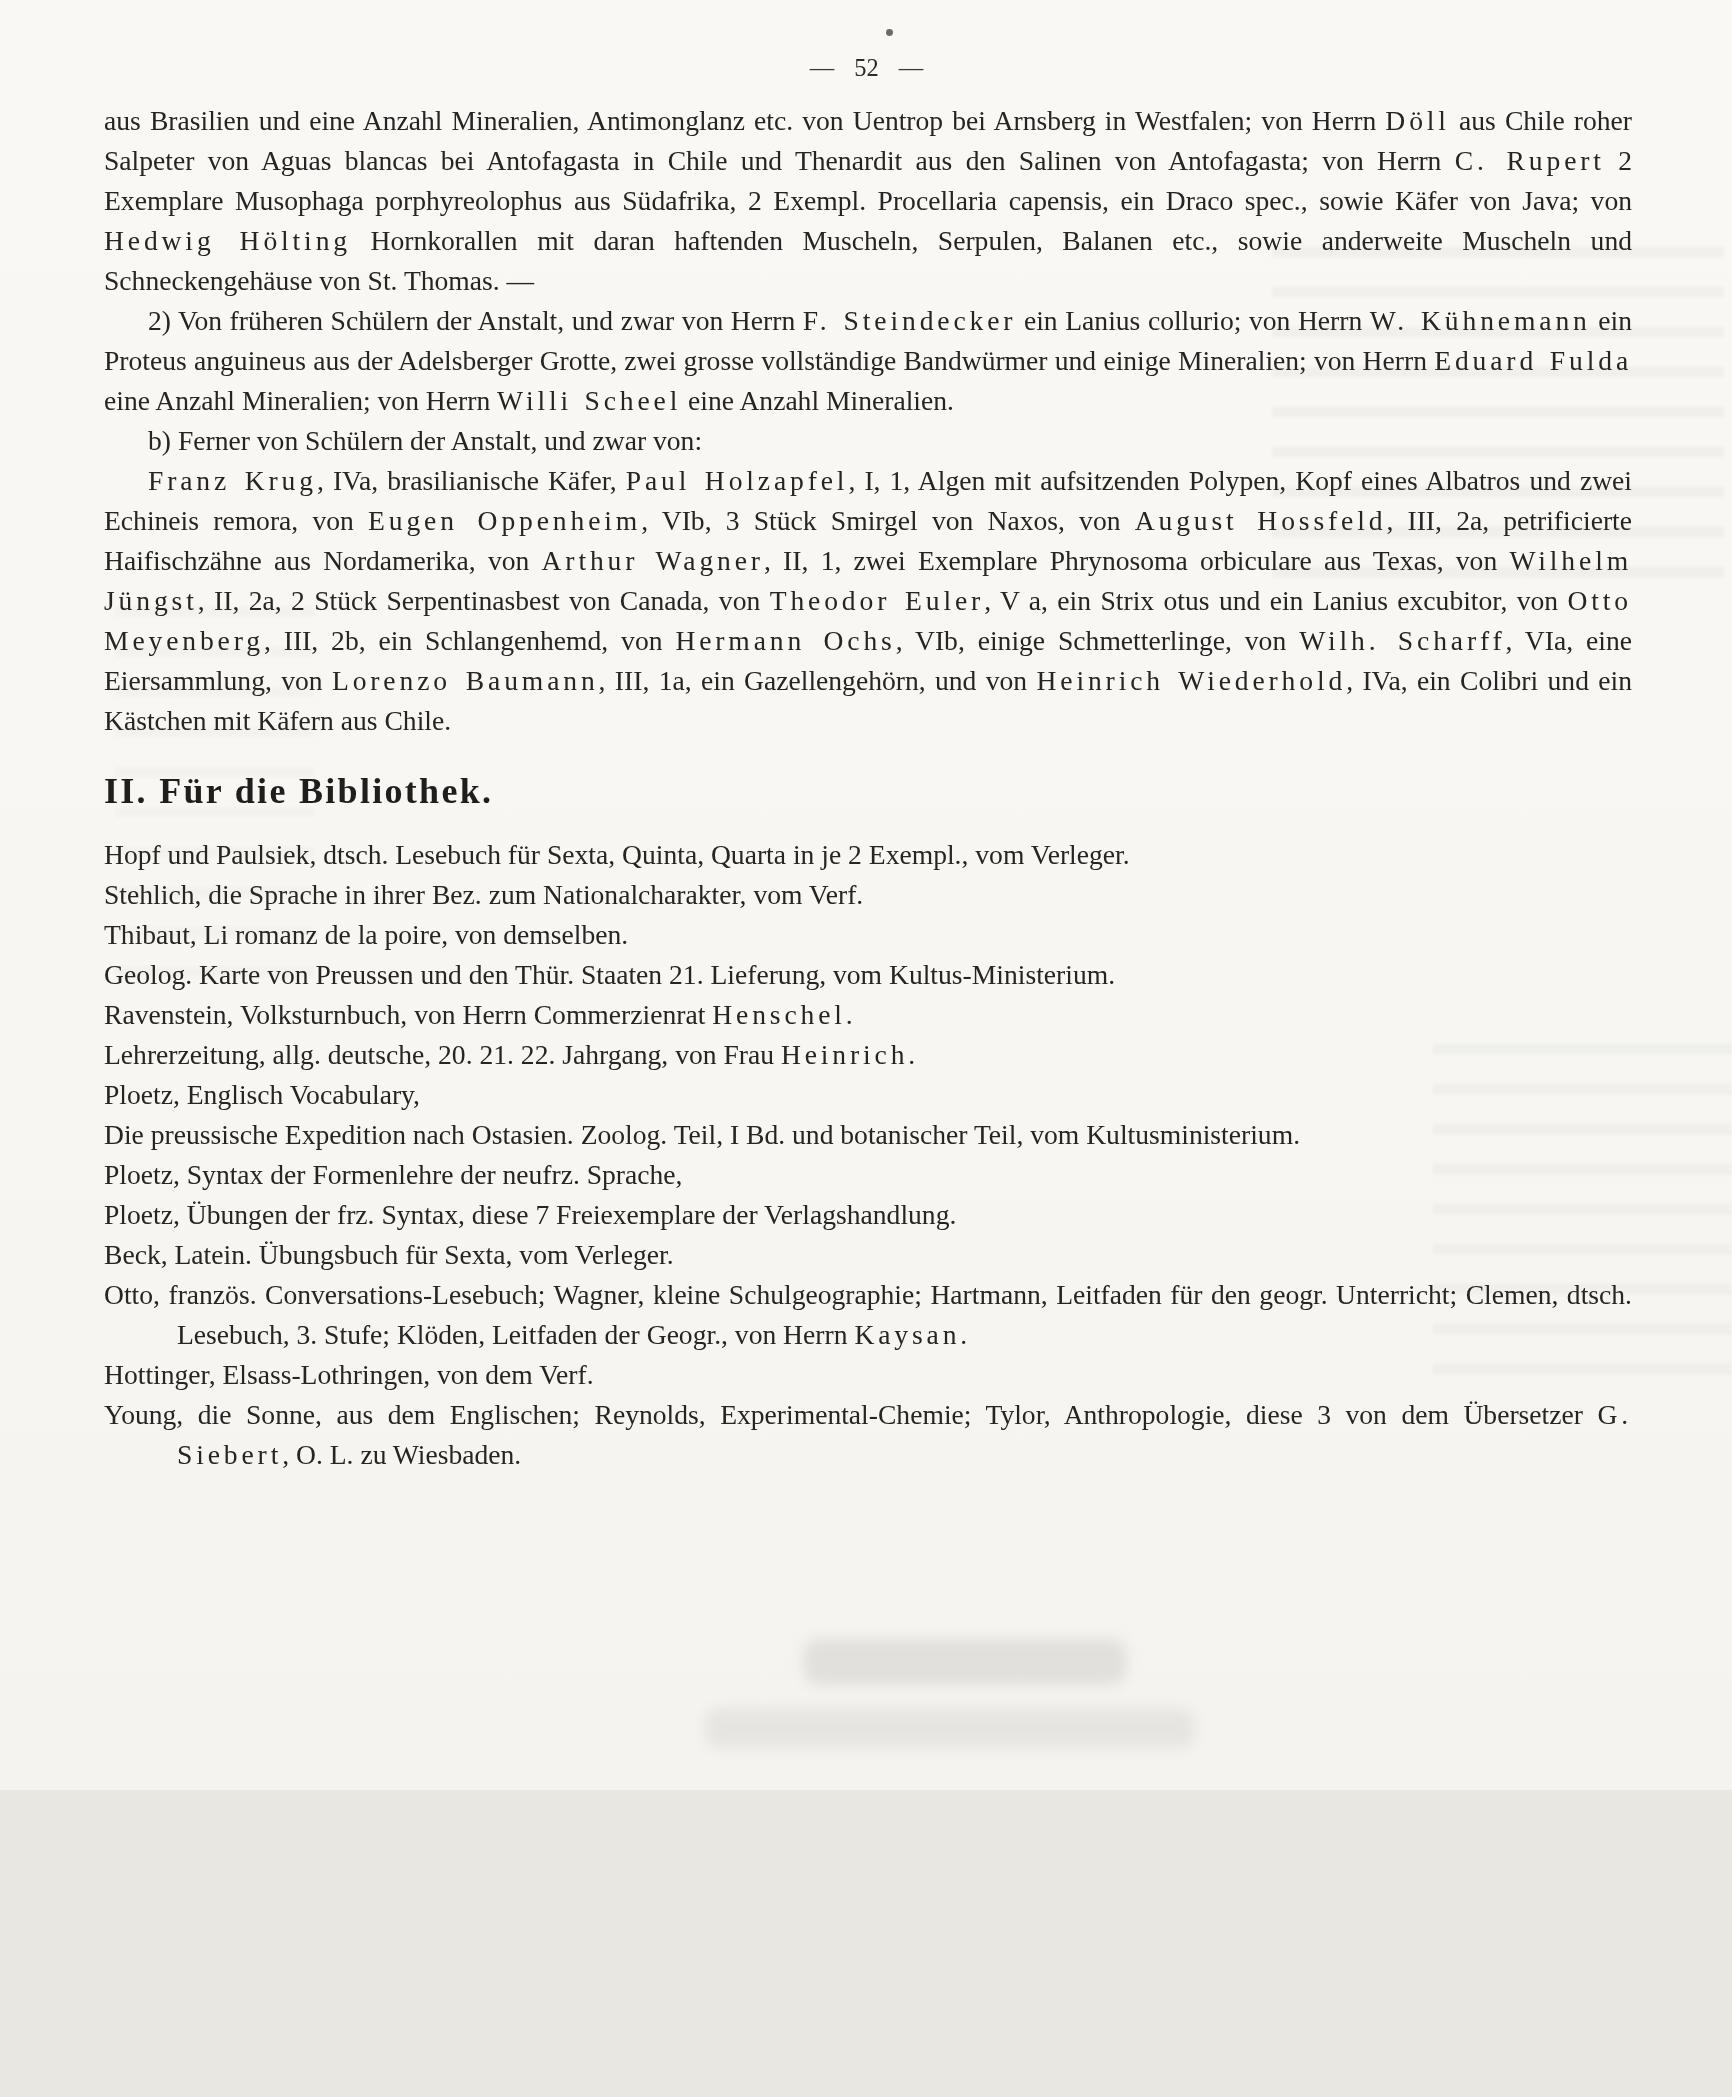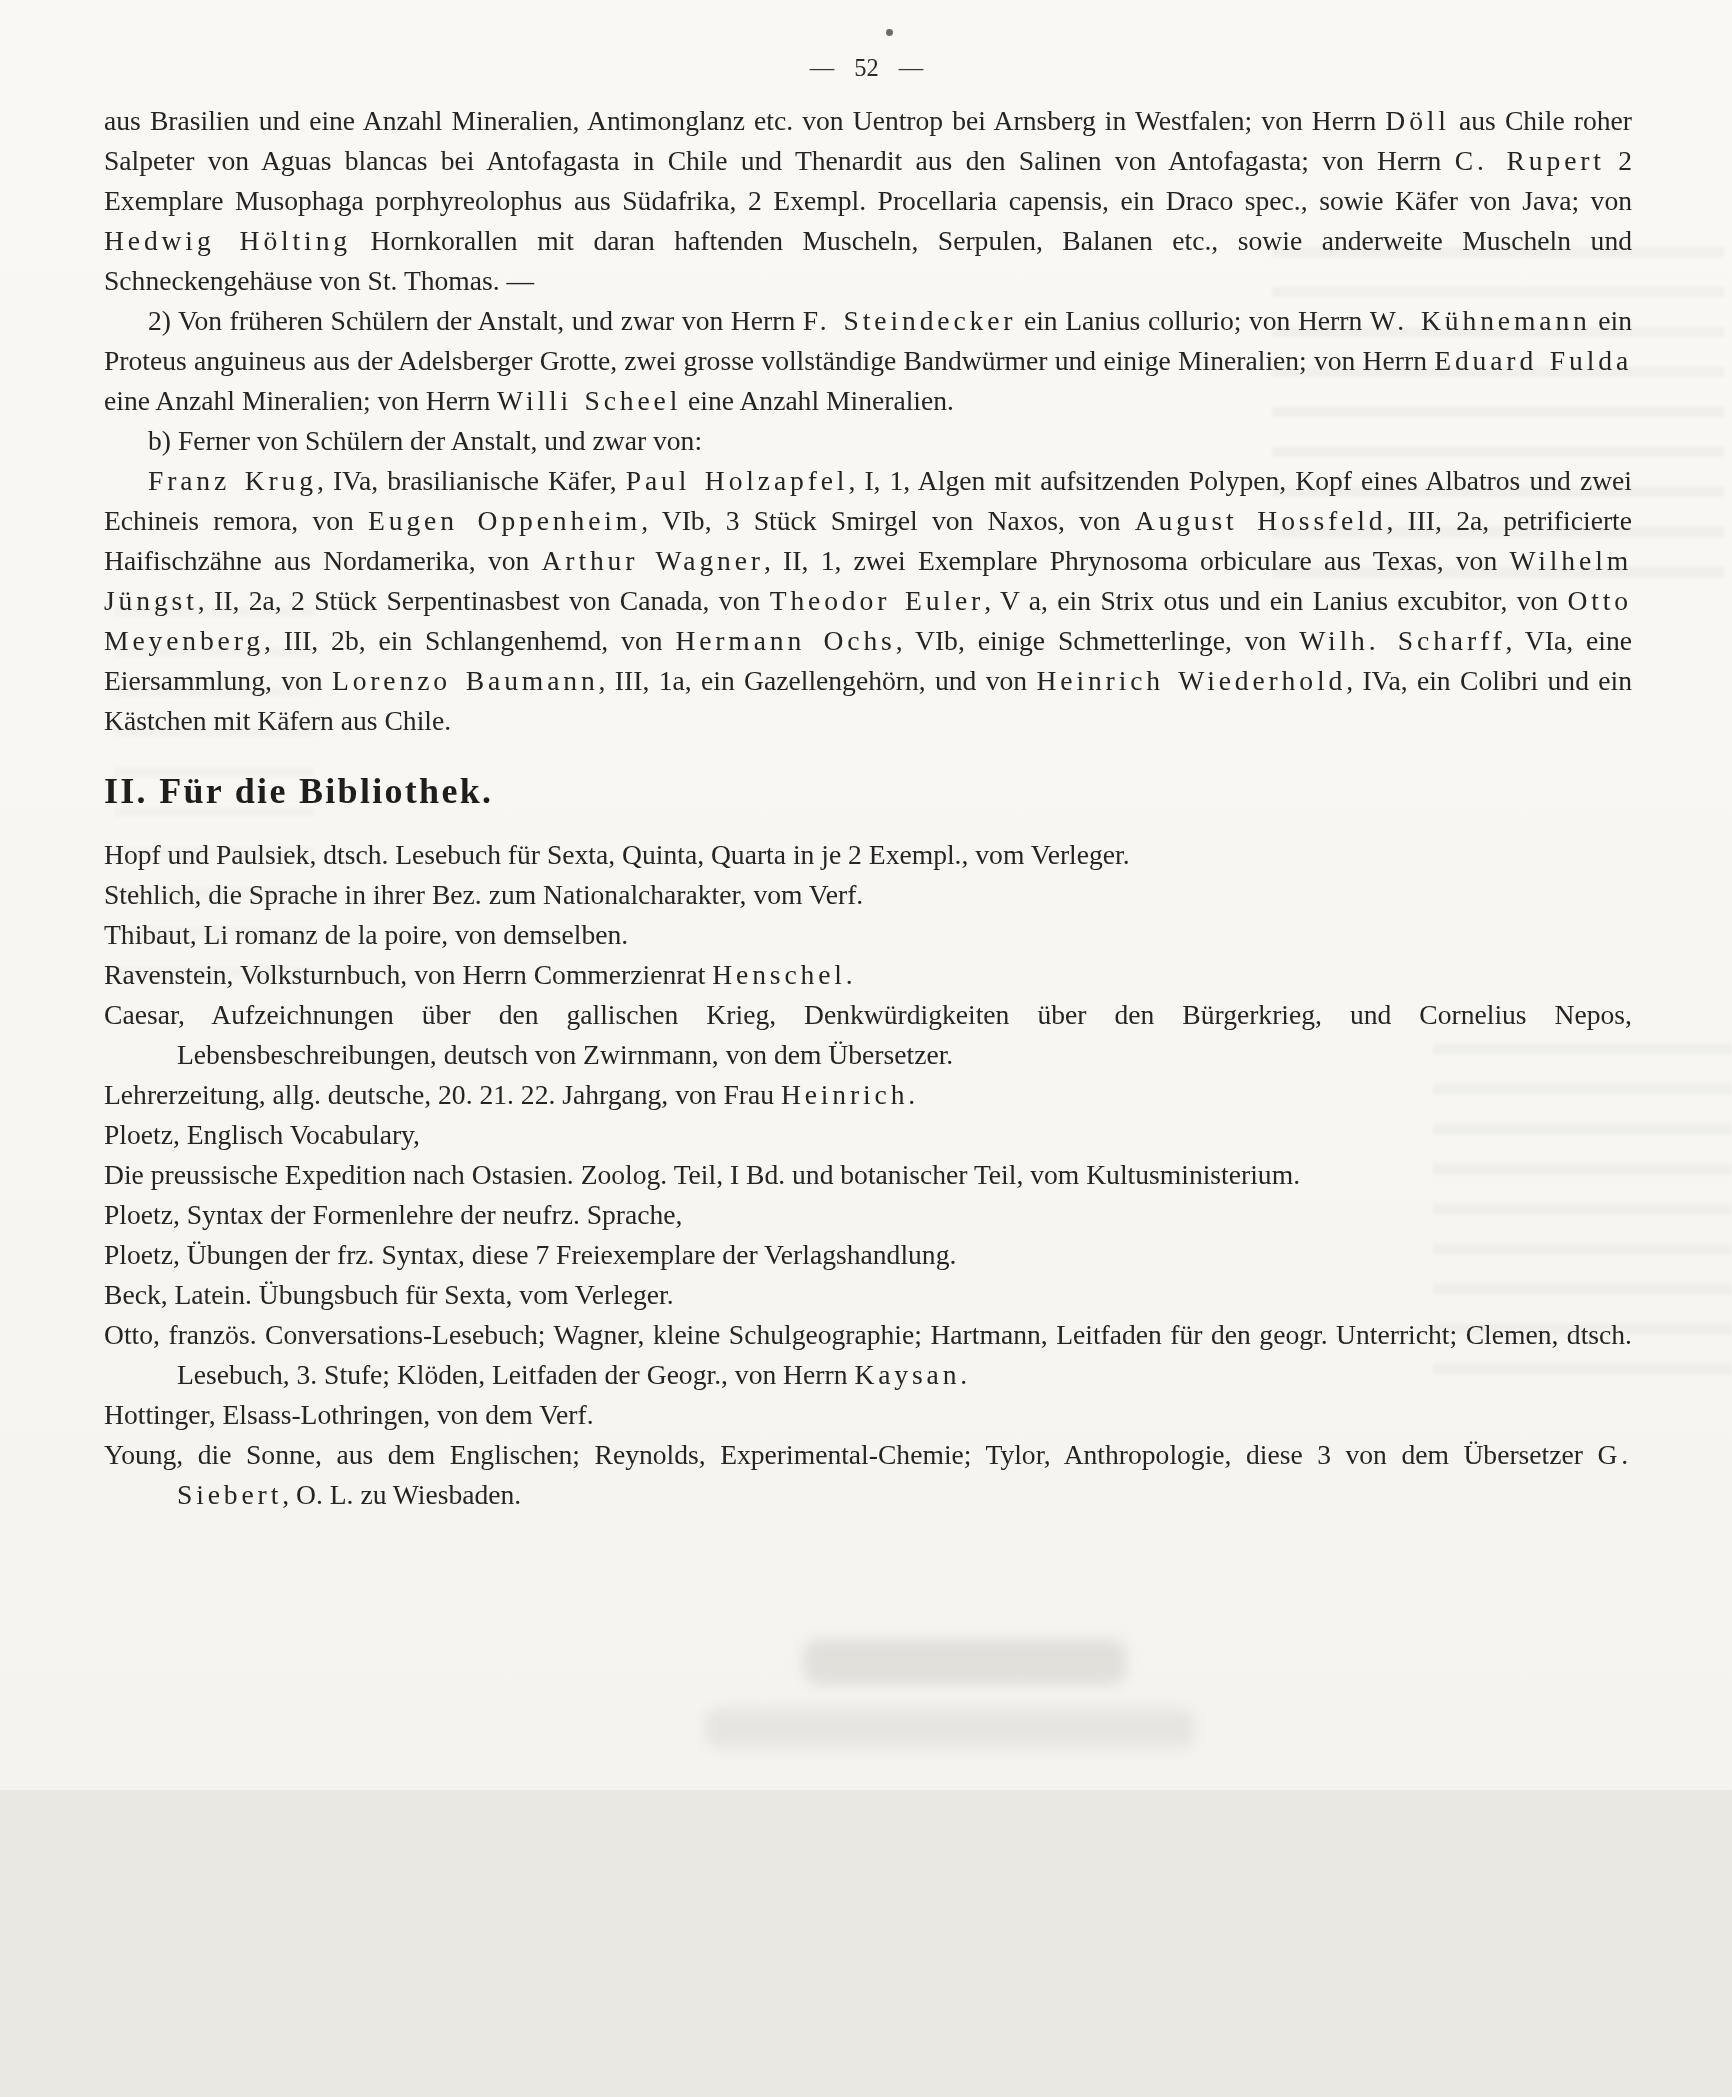--- a/index.html
+++ b/index.html
@@ -88,22 +88,22 @@
 
   <main class="content">
       <p class="para"><span>aus Brasilien und eine Anzahl Mineralien, Antimonglanz etc. von Uentrop bei Arnsberg in Westfalen; von Herrn </span><span class="sperr">Döll</span><span> aus Chile roher Salpeter von Aguas blancas bei Antofagasta in Chile und Thenardit aus den Salinen von Antofagasta; von Herrn </span><span class="sperr">C. Rupert</span><span> 2 Exemplare Musophaga porphyreolophus aus Südafrika, 2 Exempl. Procellaria capensis, ein Draco spec., sowie Käfer von Java; von </span><span class="sperr">Hedwig Hölting</span><span> Hornkorallen mit daran haftenden Muscheln, Serpulen, Balanen etc., sowie anderweite Muscheln und Schneckengehäuse von St. Thomas. —</span></p>
       <p class="para indent"><span>2) Von früheren Schülern der Anstalt, und zwar von Herrn </span><span class="sperr">F. Steindecker</span><span> ein Lanius collurio; von Herrn </span><span class="sperr">W. Kühnemann</span><span> ein Proteus anguineus aus der Adelsberger Grotte, zwei grosse vollständige Bandwürmer und einige Mineralien; von Herrn </span><span class="sperr">Eduard Fulda</span><span> eine Anzahl Mineralien; von Herrn </span><span class="sperr">Willi Scheel</span><span> eine Anzahl Mineralien.</span></p>
       <p class="para indent"><span>b) Ferner von Schülern der Anstalt, und zwar von:</span></p>
       <p class="para indent"><span class="sperr">Franz Krug</span><span>, IVa, brasilianische Käfer, </span><span class="sperr">Paul Holzapfel</span><span>, I, 1, Algen mit aufsitzenden Polypen, Kopf eines Albatros und zwei Echineis remora, von </span><span class="sperr">Eugen Oppenheim</span><span>, VIb, 3 Stück Smirgel von Naxos, von </span><span class="sperr">August Hossfeld</span><span>, III, 2a, petrificierte Haifischzähne aus Nordamerika, von </span><span class="sperr">Arthur Wagner</span><span>, II, 1, zwei Exemplare Phrynosoma orbiculare aus Texas, von </span><span class="sperr">Wilhelm Jüngst</span><span>, II, 2a, 2 Stück Serpentinasbest von Canada, von </span><span class="sperr">Theodor Euler</span><span>, V a, ein Strix otus und ein Lanius excubitor, von </span><span class="sperr">Otto Meyenberg</span><span>, III, 2b, ein Schlangenhemd, von </span><span class="sperr">Hermann Ochs</span><span>, VIb, einige Schmetterlinge, von </span><span class="sperr">Wilh. Scharff</span><span>, VIa, eine Eiersammlung, von </span><span class="sperr">Lorenzo Baumann</span><span>, III, 1a, ein Gazellengehörn, und von </span><span class="sperr">Heinrich Wiederhold</span><span>, IVa, ein Colibri und ein Kästchen mit Käfern aus Chile.</span></p>
       <h2 class="section-heading">II. Für die Bibliothek.</h2>
       <p class="book-item"><span>Hopf und Paulsiek, dtsch. Lesebuch für Sexta, Quinta, Quarta in je 2 Exempl., vom Verleger.</span></p>
       <p class="book-item"><span>Stehlich, die Sprache in ihrer Bez. zum Nationalcharakter, vom Verf.</span></p>
       <p class="book-item"><span>Thibaut, Li romanz de la poire, von demselben.</span></p>
+      <p class="book-item"><span>Geolog. Karte von Preussen und den Thür. Staaten 21. Lieferung, vom Kultus-Ministerium.</span></p>
       <p class="book-item"><span>Ravenstein, Volksturnbuch, von Herrn Commerzienrat </span><span class="sperr">Henschel</span><span>.</span></p>
-      <p class="book-item"><span>Caesar, Aufzeichnungen über den gallischen Krieg, Denkwürdigkeiten über den Bürgerkrieg, und Cornelius Nepos, Lebensbeschreibungen, deutsch von Zwirnmann, von dem Übersetzer.</span></p>
       <p class="book-item"><span>Lehrerzeitung, allg. deutsche, 20. 21. 22. Jahrgang, von Frau </span><span class="sperr">Heinrich</span><span>.</span></p>
       <p class="book-item"><span>Ploetz, Englisch Vocabulary,</span></p>
       <p class="book-item"><span>Die preussische Expedition nach Ostasien. Zoolog. Teil, I Bd. und botanischer Teil, vom Kultusministerium.</span></p>
       <p class="book-item"><span>Ploetz, Syntax der Formenlehre der neufrz. Sprache,</span></p>
       <p class="book-item"><span>Ploetz, Übungen der frz. Syntax, diese 7 Freiexemplare der Verlagshandlung.</span></p>
       <p class="book-item"><span>Beck, Latein. Übungsbuch für Sexta, vom Verleger.</span></p>
       <p class="book-item"><span>Otto, französ. Conversations-Lesebuch; Wagner, kleine Schulgeographie; Hartmann, Leitfaden für den geogr. Unterricht; Clemen, dtsch. Lesebuch, 3. Stufe; Klöden, Leitfaden der Geogr., von Herrn </span><span class="sperr">Kaysan</span><span>.</span></p>
       <p class="book-item"><span>Hottinger, Elsass-Lothringen, von dem Verf.</span></p>
       <p class="book-item"><span>Young, die Sonne, aus dem Englischen; Reynolds, Experimental-Chemie; Tylor, Anthropologie, diese 3 von dem Übersetzer </span><span class="sperr">G. Siebert</span><span>, O. L. zu Wiesbaden.</span></p>
     </main>

